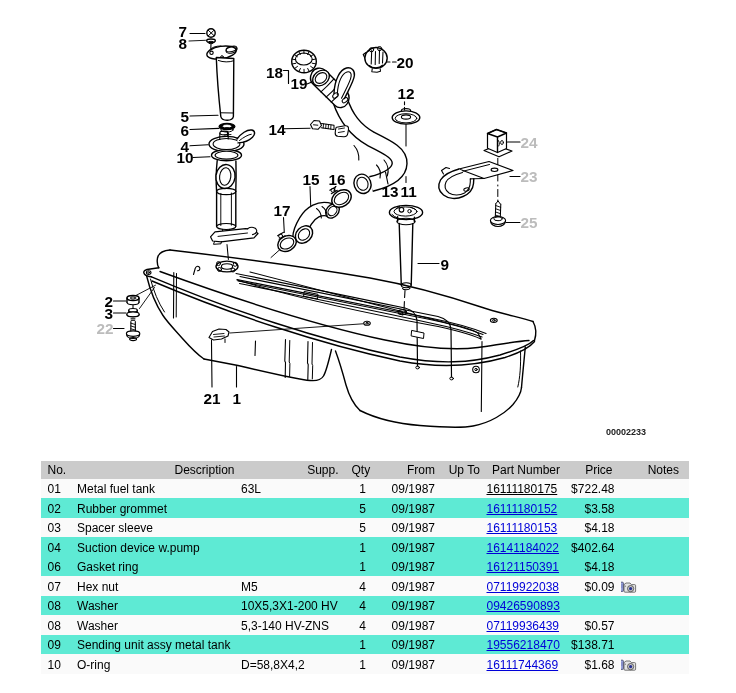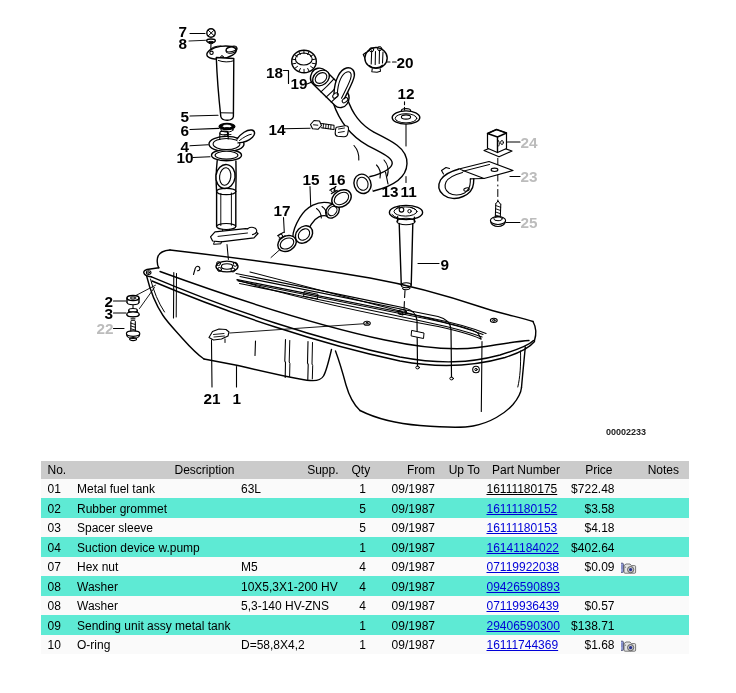--- a/index.html
+++ b/index.html
@@ -383,20 +383,31 @@
         <td class="l">04</td>
         <td class="l">Suction device w.pump</td>
         <td class="l"></td>
         <td class="c">1</td>
         <td class="c">09/1987</td>
         <td></td>
         <td class="l"><a href="#">16141184022</a></td>
         <td class="r">$402.64</td>
         <td></td>
       </tr>
+<tr class="b">
+        <td class="l">06</td>
+        <td class="l">Gasket ring</td>
+        <td class="l"></td>
+        <td class="c">1</td>
+        <td class="c">09/1987</td>
+        <td></td>
+        <td class="l"><a href="#">16121150391</a></td>
+        <td class="r">$4.18</td>
+        <td></td>
+      </tr>
 <tr class="a">
         <td class="l">07</td>
         <td class="l">Hex nut</td>
         <td class="l">M5</td>
         <td class="c">4</td>
         <td class="c">09/1987</td>
         <td></td>
         <td class="l"><a href="#">07119922038</a></td>
         <td class="r">$0.09</td>
         <td class="note">
@@ -434,21 +445,21 @@
         <td class="r">$0.57</td>
         <td></td>
       </tr>
 <tr class="b">
         <td class="l">09</td>
         <td class="l">Sending unit assy metal tank</td>
         <td class="l"></td>
         <td class="c">1</td>
         <td class="c">09/1987</td>
         <td></td>
-        <td class="l"><a href="#">29406590300</a></td>
+        <td class="l"><a href="#">19556218470</a></td>
         <td class="r">$138.71</td>
         <td></td>
       </tr>
 <tr class="a">
         <td class="l">10</td>
         <td class="l">O-ring</td>
         <td class="l">D=58,8X4,2</td>
         <td class="c">1</td>
         <td class="c">09/1987</td>
         <td></td>

